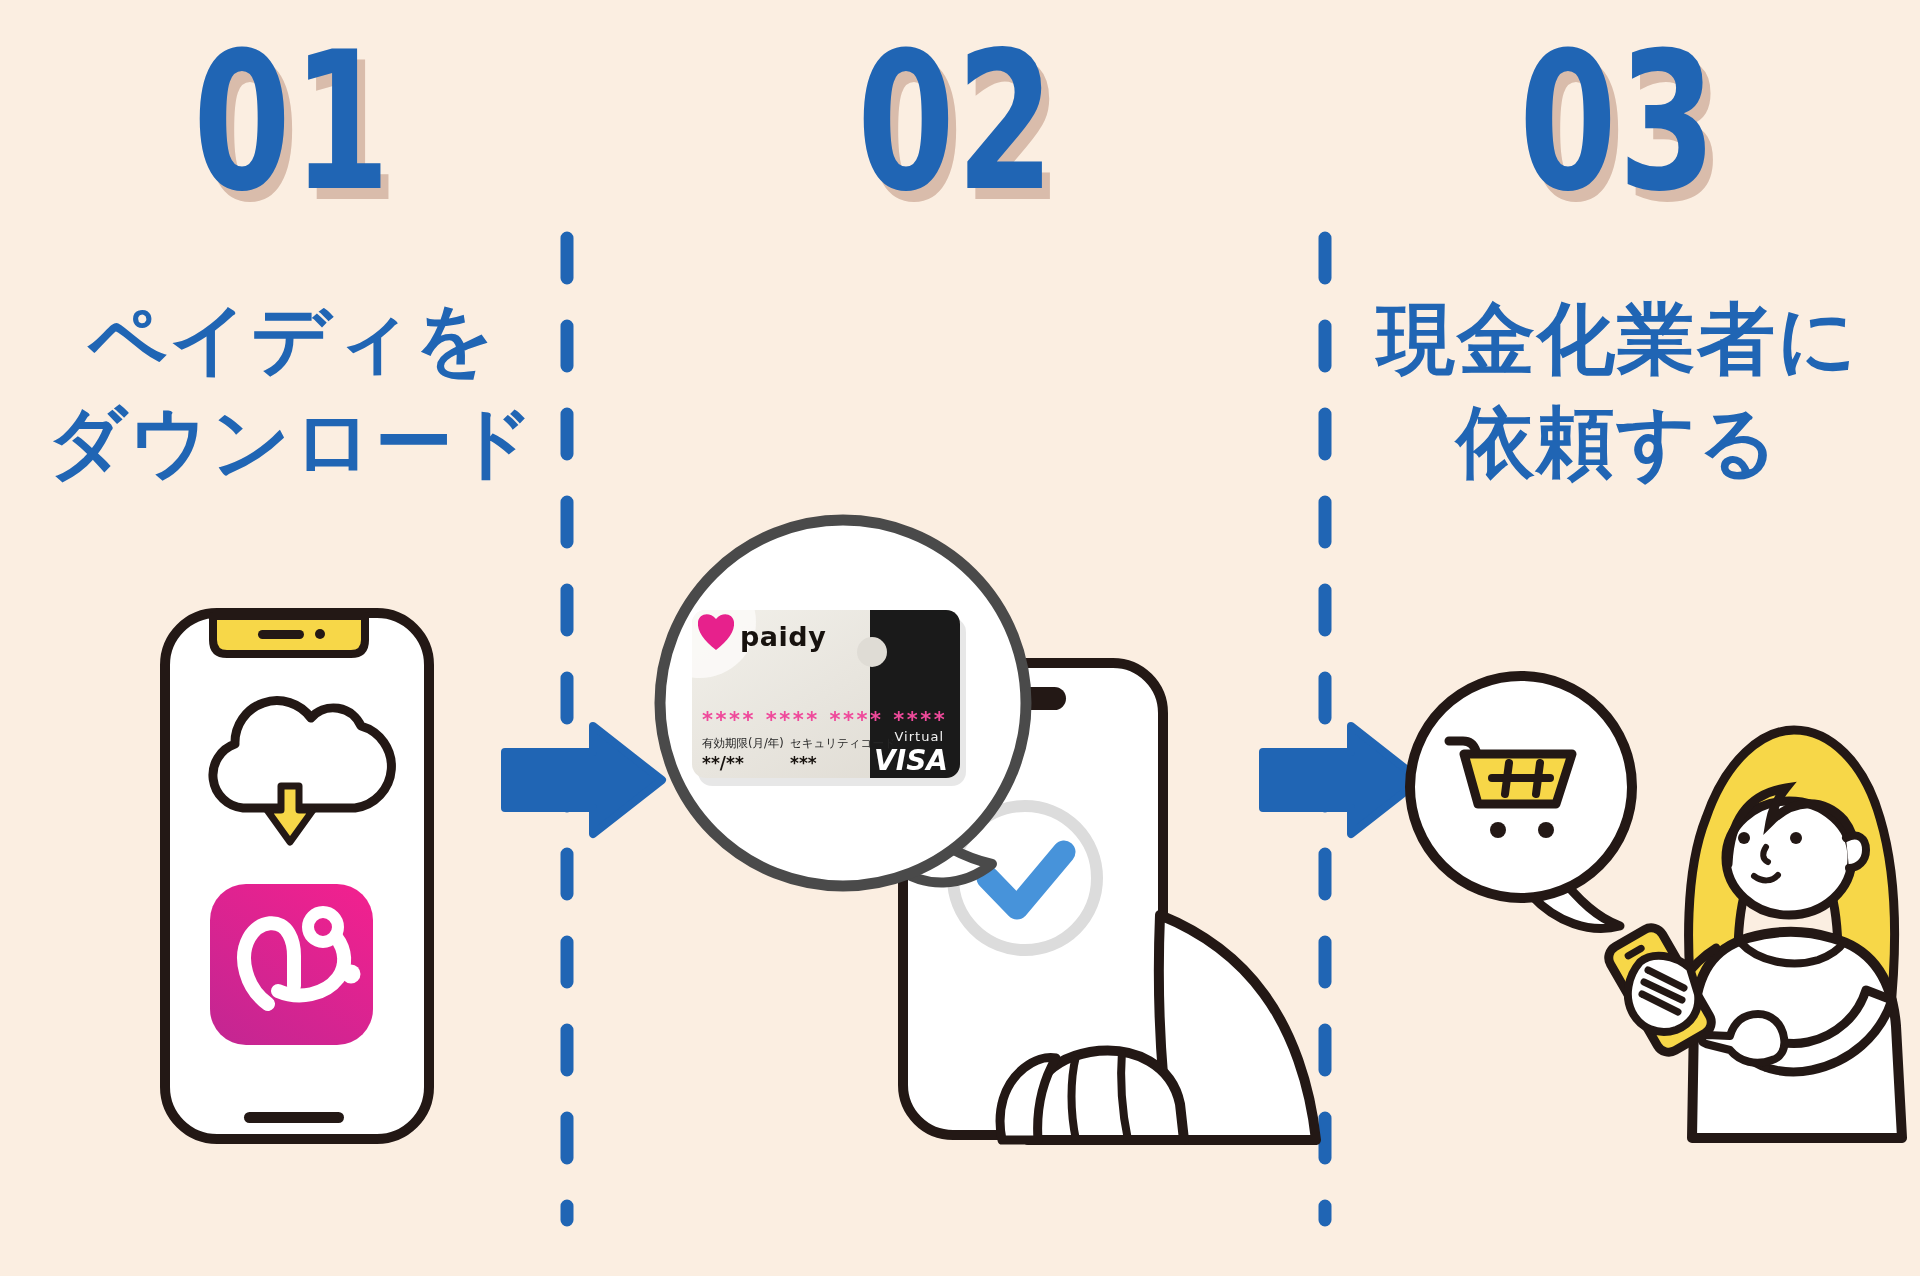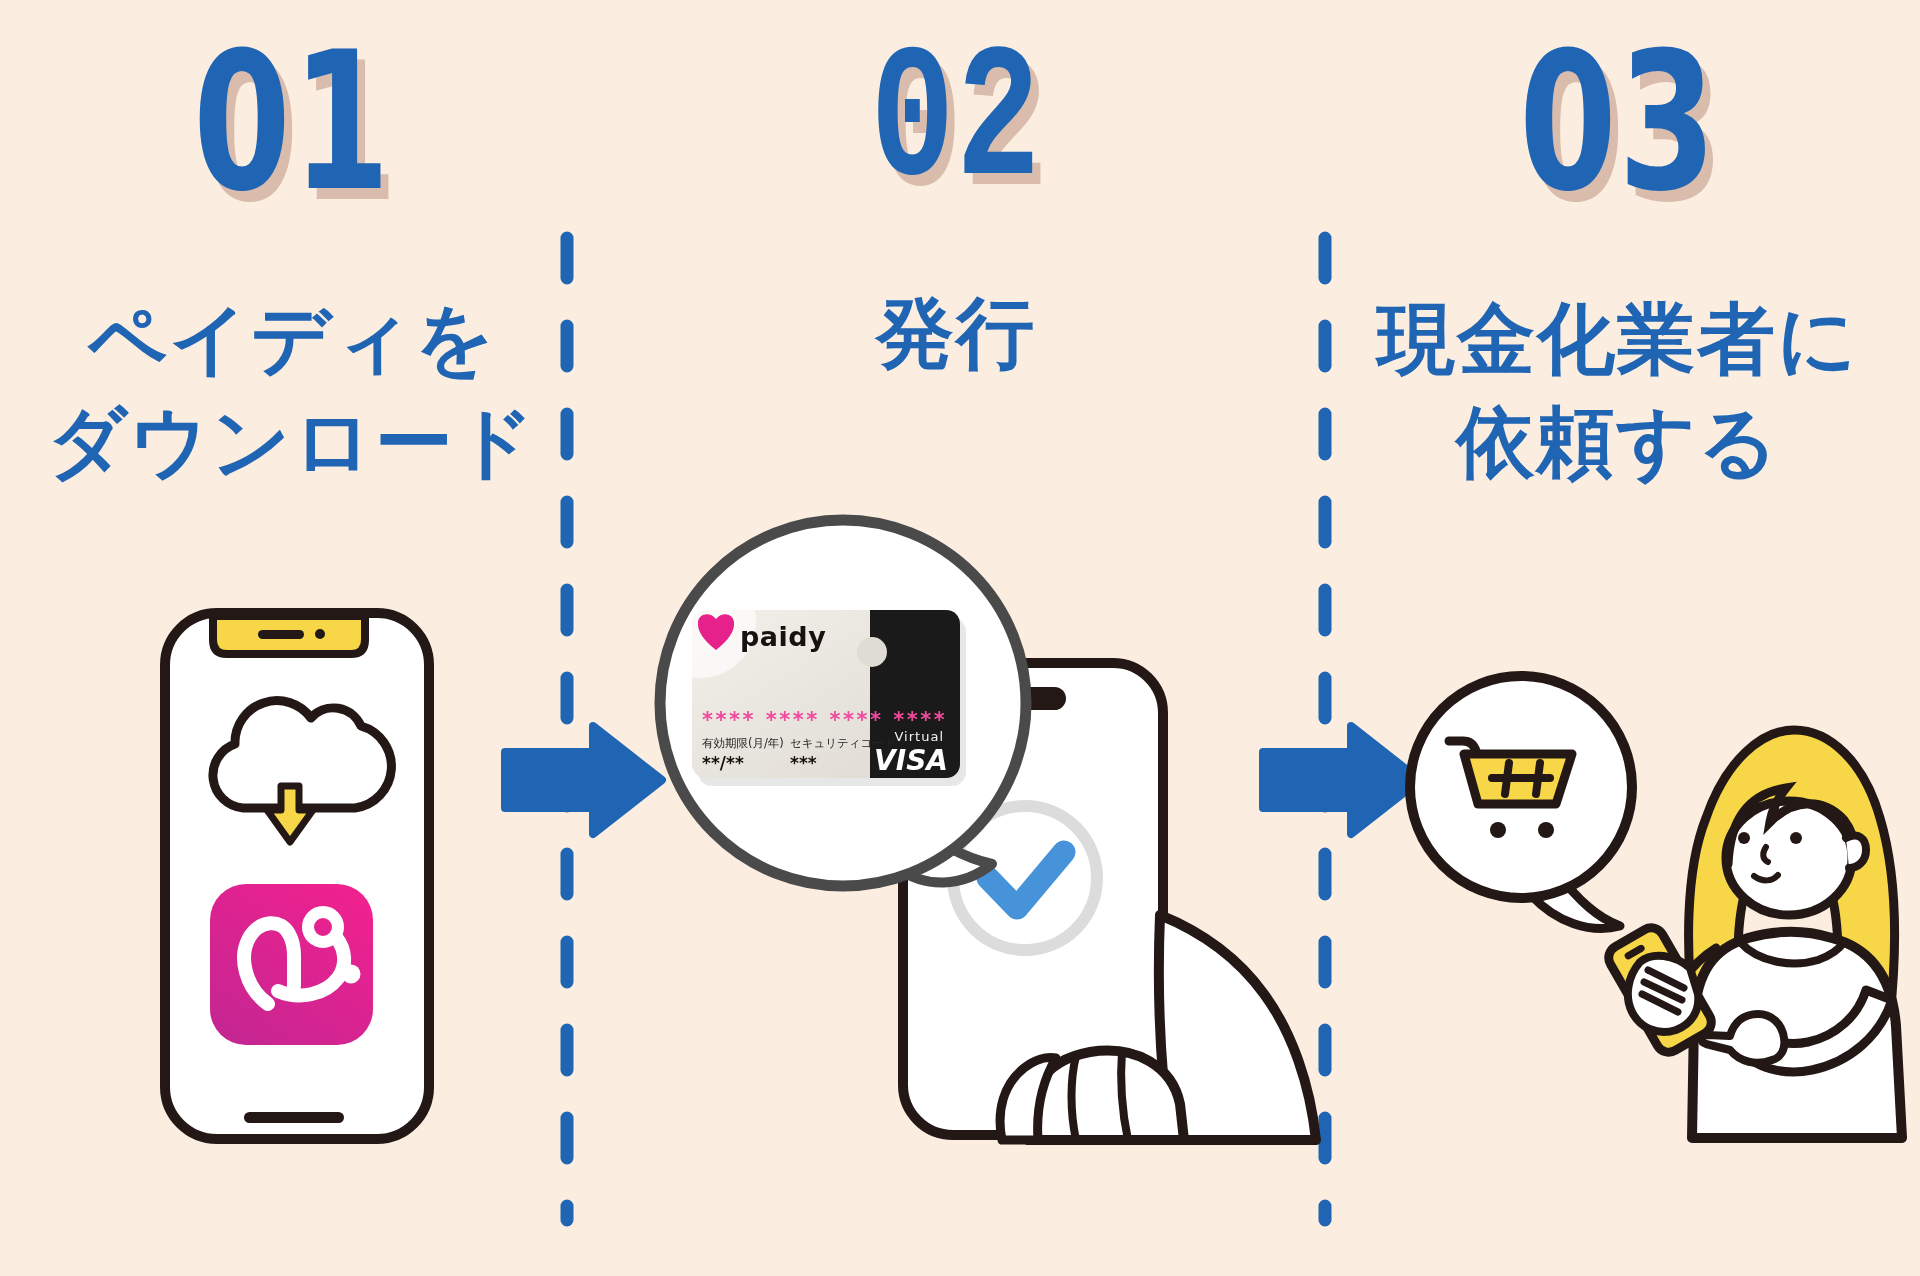--- a/index.html
+++ b/index.html
@@ -10,21 +10,21 @@
   .art{position:absolute;left:0;top:0;width:1920px;height:1276px;}
   .col-head{position:absolute;width:800px;text-align:center;color:#2065b4;}
   .step-num{
     display:inline-block;font-size:190px;font-weight:800;line-height:1;
     letter-spacing:2px;transform:scaleX(.74);
     text-shadow:11px 11px 0 #d9bcab;
   }
   .num-wrap{top:28px;}
   .title-wrap{top:288px;}
   .step-title{font-size:78px;font-weight:900;line-height:103px;letter-spacing:2px;}
-  .c1{left:-108px;} .c2{left:556px;font-family:Liberation Mono, monospace;} .c3{left:1218px;}
+  .c1{left:-108px;} .c2{left:556px;} .c3{left:1218px;}
 </style>
 </head>
 <body>
 
 <div class="canvas">
 
   <svg class="art" viewBox="0 0 1920 1276" aria-hidden="true">
     <defs>
       <linearGradient id="appGrad" x1="0.85" y1="0" x2="0.1" y2="1">
         <stop offset="0" stop-color="#f0218f"></stop>
@@ -143,20 +143,19 @@
   </div>
   <div class="col-head num-wrap c3">
     <span class="step-num">03</span>
   </div>
 
   <div class="col-head title-wrap c1">
     <div class="step-title">ペイディを</div>
     <div class="step-title">ダウンロード</div>
   </div>
   <div class="col-head title-wrap c2">
-    <div class="step-title">発行</div>
   </div>
   <div class="col-head title-wrap c3">
     <div class="step-title">現金化業者に</div>
     <div class="step-title">依頼する</div>
   </div>
 
 </div>
 
 </body></html>

